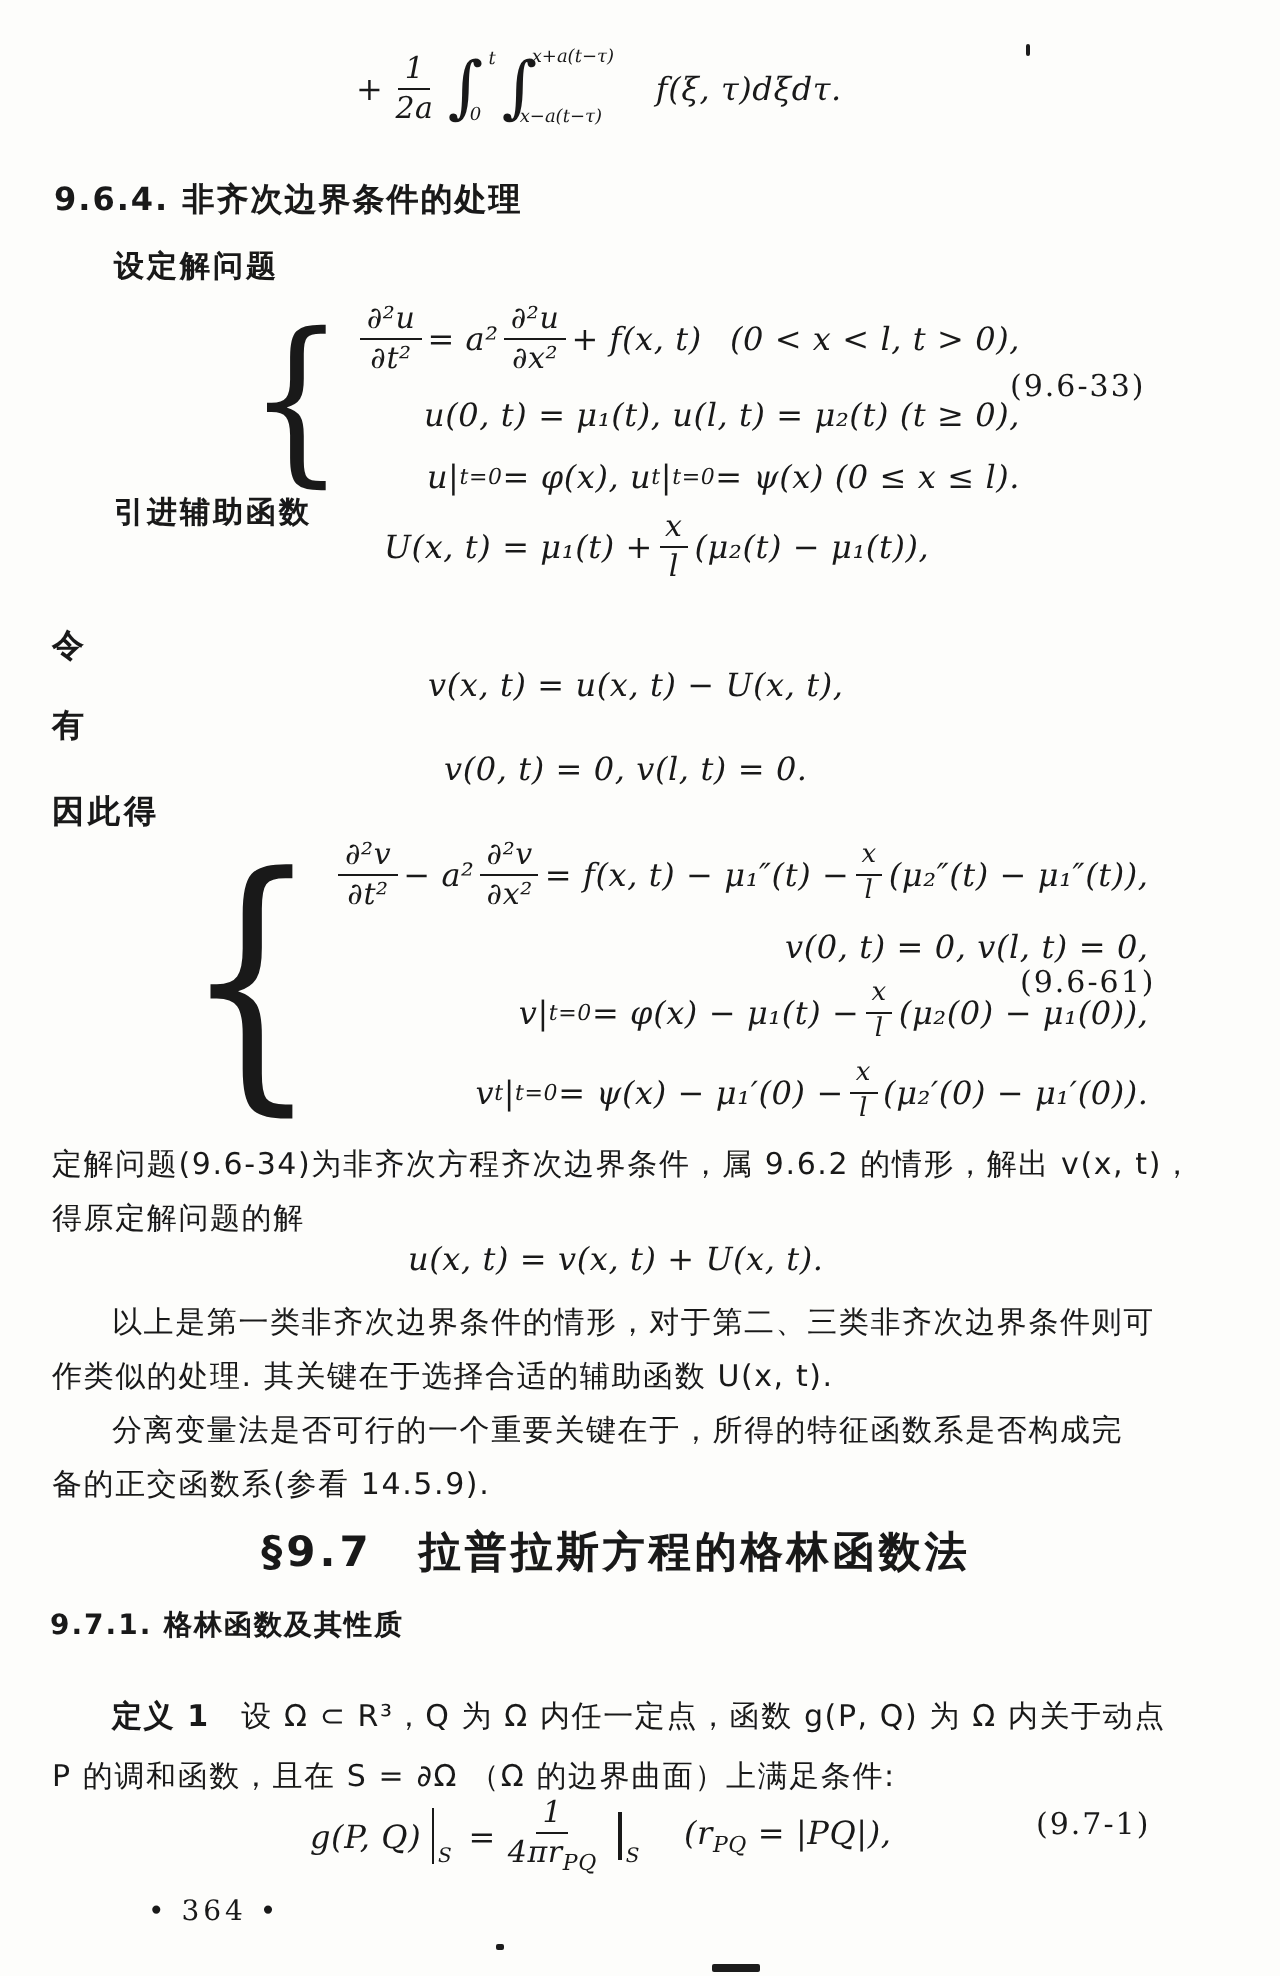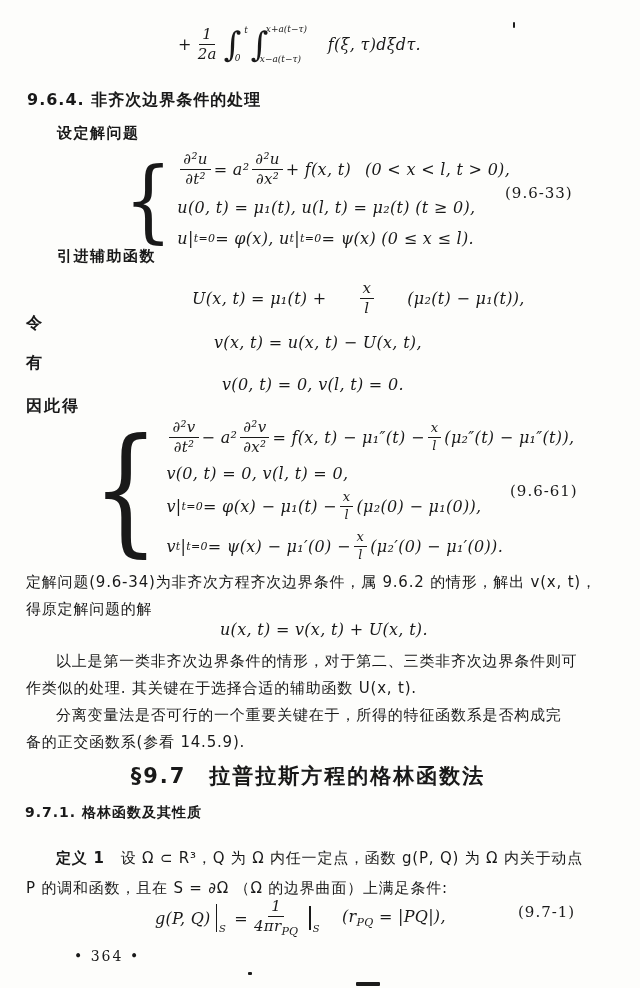--- a/index.html
+++ b/index.html
@@ -26,21 +26,21 @@
   .fs13 { font-size: 13px; }
   .intw { position: relative; display: inline-block; font-style: normal; margin: 0 1px; }
   .intg { font-size: 34px; line-height: 1; font-style: normal; display: inline-block; }
   .ilim { position: absolute; font-size: 9px; font-style: italic; letter-spacing: 0; white-space: nowrap; }
   .int1 { margin-right: 8px; }
   .int2 { padding-right: 58px; }
   .brace { display: inline-block; font-style: normal; line-height: 1; transform-origin: center; font-weight: 400; }
   .b33 { font-size: 76px; transform: scaleY(1.18); margin-right: 5px; }
   .b34 { font-size: 106px; transform: scaleY(1.3); margin-right: 7px; }
   .sys { position: absolute; display: flex; align-items: center; }
-  .lines { display: flex; flex-direction: column; }
+  .lines { display: flex; flex-direction: column; align-items: flex-end; }
   .eqno { position: absolute; font-size: 15px; font-style: normal; letter-spacing: 1px; }
   sub { font-size: 11px; font-style: italic; }
   .condgap { margin-left: 14px; }
   .ebar { display: inline-block; width: 1.4px; height: 28px; background: #191919; margin-left: 5px; }
   .ebar.small { height: 24px; }
   .esub { font-size: 10px; font-style: italic; position: relative; top: 10px; margin: 0 8px 0 2px; }
   .art { position: absolute; background: #1c1c1c; border-radius: 1px; }
   .pageno { font-size: 14px; letter-spacing: 2px; font-style: normal; white-space: nowrap; margin-left: 46px; }
 </style>
 </head>
@@ -98,21 +98,21 @@
           <span>|</span>
           <sub>t=0</sub>
           <span> = ψ(x)  (0 ≤ x ≤ l).</span>
       </div>
     </div>
   </div>
   <div class="eqno" style="left:505px; top:184px;">(9.6-33)</div>
 
   <div class="abs lead cn" style="left:57px; top:247px;">引进辅助函数</div>
 
-  <div class="abs mline m" style="left:192px; top:280px;gap:30px;">
+  <div class="abs mline m" style="left:192px; top:255px;">
     <span>U(x, t) = μ₁(t) +</span>
     <span class="frac">
       <span class="fnum">x</span>
       <span class="fden">l</span>
     </span>
     <span>(μ₂(t) − μ₁(t)),</span>
   </div>
 
   <div class="abs word cn" style="left:26px; top:313px;">令</div>
 
@@ -171,21 +171,21 @@
       </div>
     </div>
   </div>
   <div class="eqno" style="left:510px; top:482px;">(9.6-61)</div>
 
   <div class="abs para cn" style="left:26px; top:569px;">
     <div>定解问题(9.6-34)为非齐次方程齐次边界条件，属 9.6.2 的情形，解出 v(x, t)，</div>
     <div>得原定解问题的解</div>
   </div>
 
-  <div class="abs mline m" style="left:220px; top:620px;">u(x, t) = v(x, t) + U(x, t).</div>
+  <div class="abs mline m" style="left:204px; top:620px;">u(x, t) = v(x, t) + U(x, t).</div>
 
   <div class="abs para cn" style="left:26px; top:648px;">
     <div><span class="ind"></span><span>以上是第一类非齐次边界条件的情形，对于第二、三类非齐次边界条件则可</span></div>
     <div>作类似的处理. 其关键在于选择合适的辅助函数 U(x, t).</div>
   </div>
 
   <div class="abs para cn" style="left:26px; top:702px;">
     <div><span class="ind"></span><span>分离变量法是否可行的一个重要关键在于，所得的特征函数系是否构成完</span></div>
     <div>备的正交函数系(参看 14.5.9).</div>
   </div>

